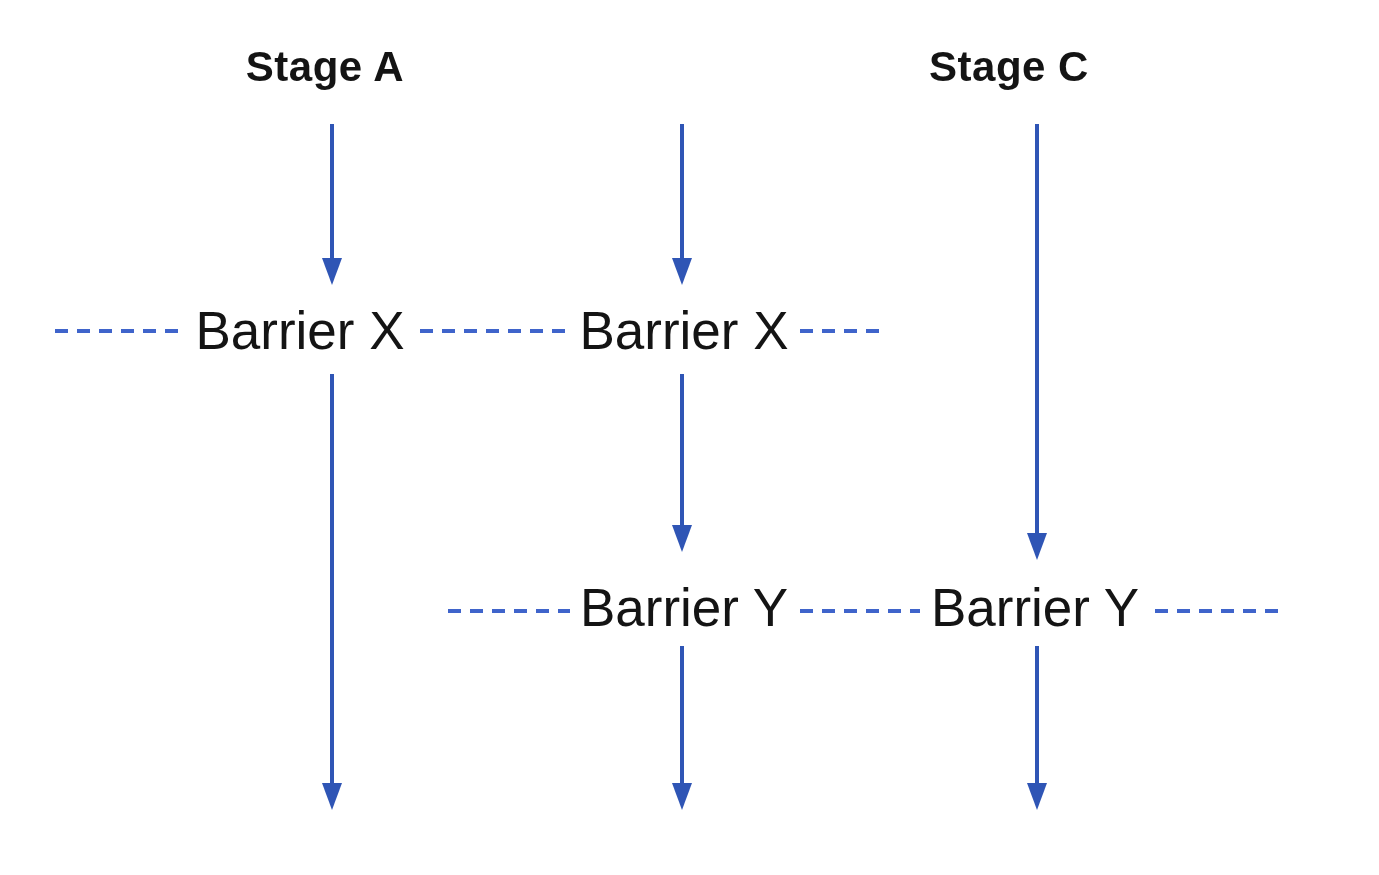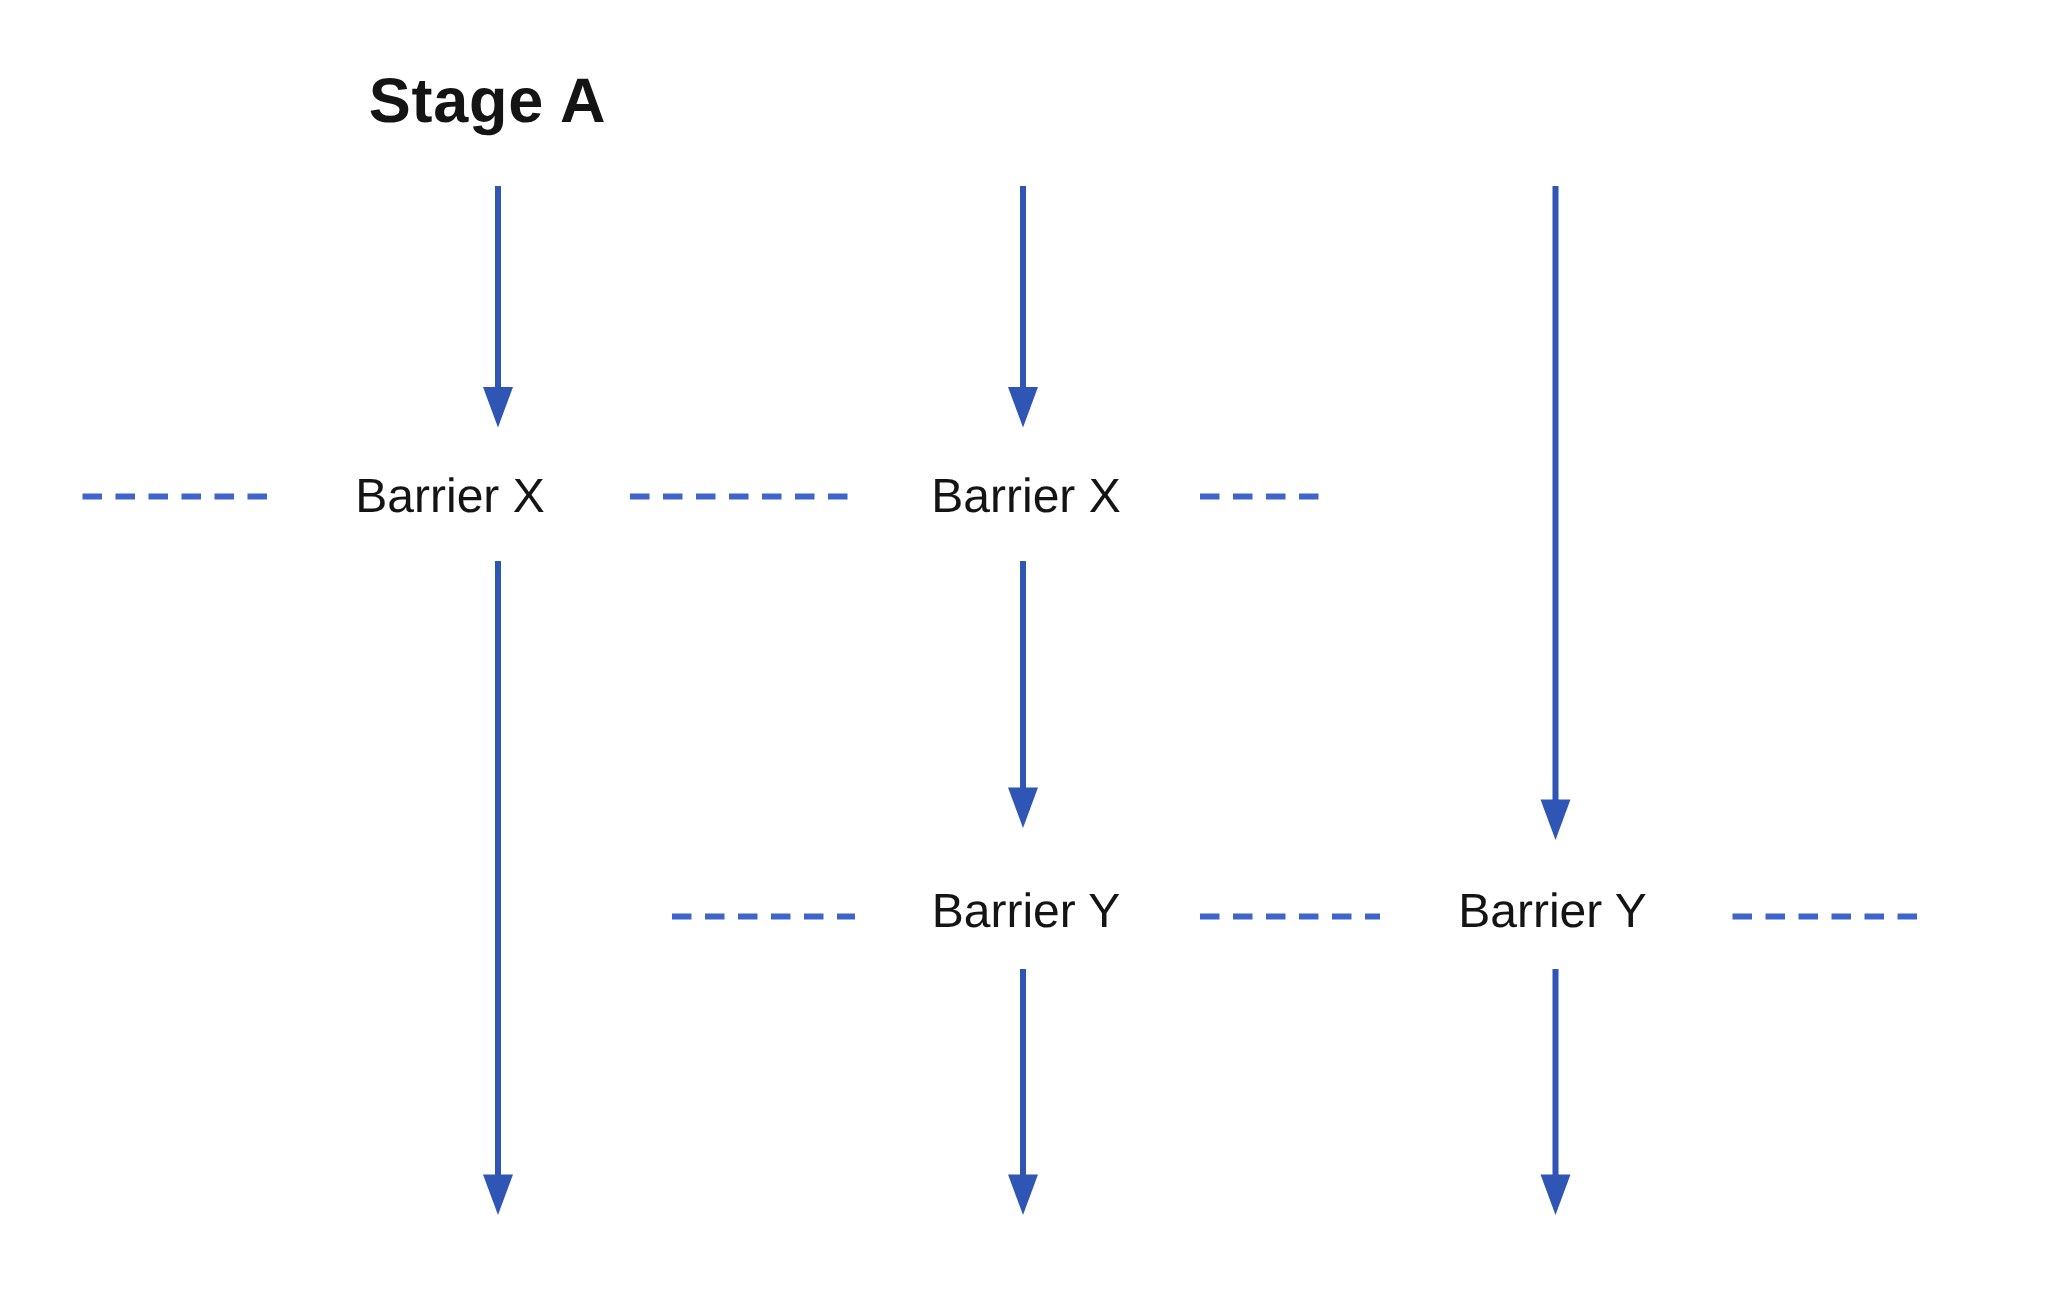--- a/index.html
+++ b/index.html
@@ -28,21 +28,21 @@
     white-space: nowrap;
     color: #141414;
     line-height: 1;
   }
   .stage-label {
     font-size: 42px;
     font-weight: bold;
     letter-spacing: 0.5px;
   }
   .barrier-label {
-    font-size: 32px;
+    font-size: 53px;
     font-weight: 500;
     letter-spacing: 0px;
   }
   .arrow-line {
     stroke: #2f55b5;
     stroke-width: 4;
     fill: none;
   }
   .arrow-head {
     fill: #2f55b5;
@@ -96,20 +96,21 @@
     <line class="dash-line" x1="55" y1="331" x2="185" y2="331"></line>
     <line class="dash-line" x1="420" y1="331" x2="568" y2="331"></line>
     <line class="dash-line" x1="800" y1="331" x2="888" y2="331"></line>
 
     <line class="dash-line" x1="448" y1="611" x2="570" y2="611"></line>
     <line class="dash-line" x1="800" y1="611" x2="920" y2="611"></line>
     <line class="dash-line" x1="1155" y1="611" x2="1280" y2="611"></line>
   </svg>
 
   <div class="label stage-label" style="left:325px; top:67px;">Stage A</div>
+  <div class="label stage-label" style="left:1009px; top:67px;">Stage C</div>
 
   <div class="label barrier-label" style="left:300px; top:330px;">Barrier X</div>
   <div class="label barrier-label" style="left:684px; top:330px;">Barrier X</div>
 
   <div class="label barrier-label" style="left:684px; top:607px;">Barrier Y</div>
   <div class="label barrier-label" style="left:1035px; top:607px;">Barrier Y</div>
 
 </div>
 
 </body></html>

